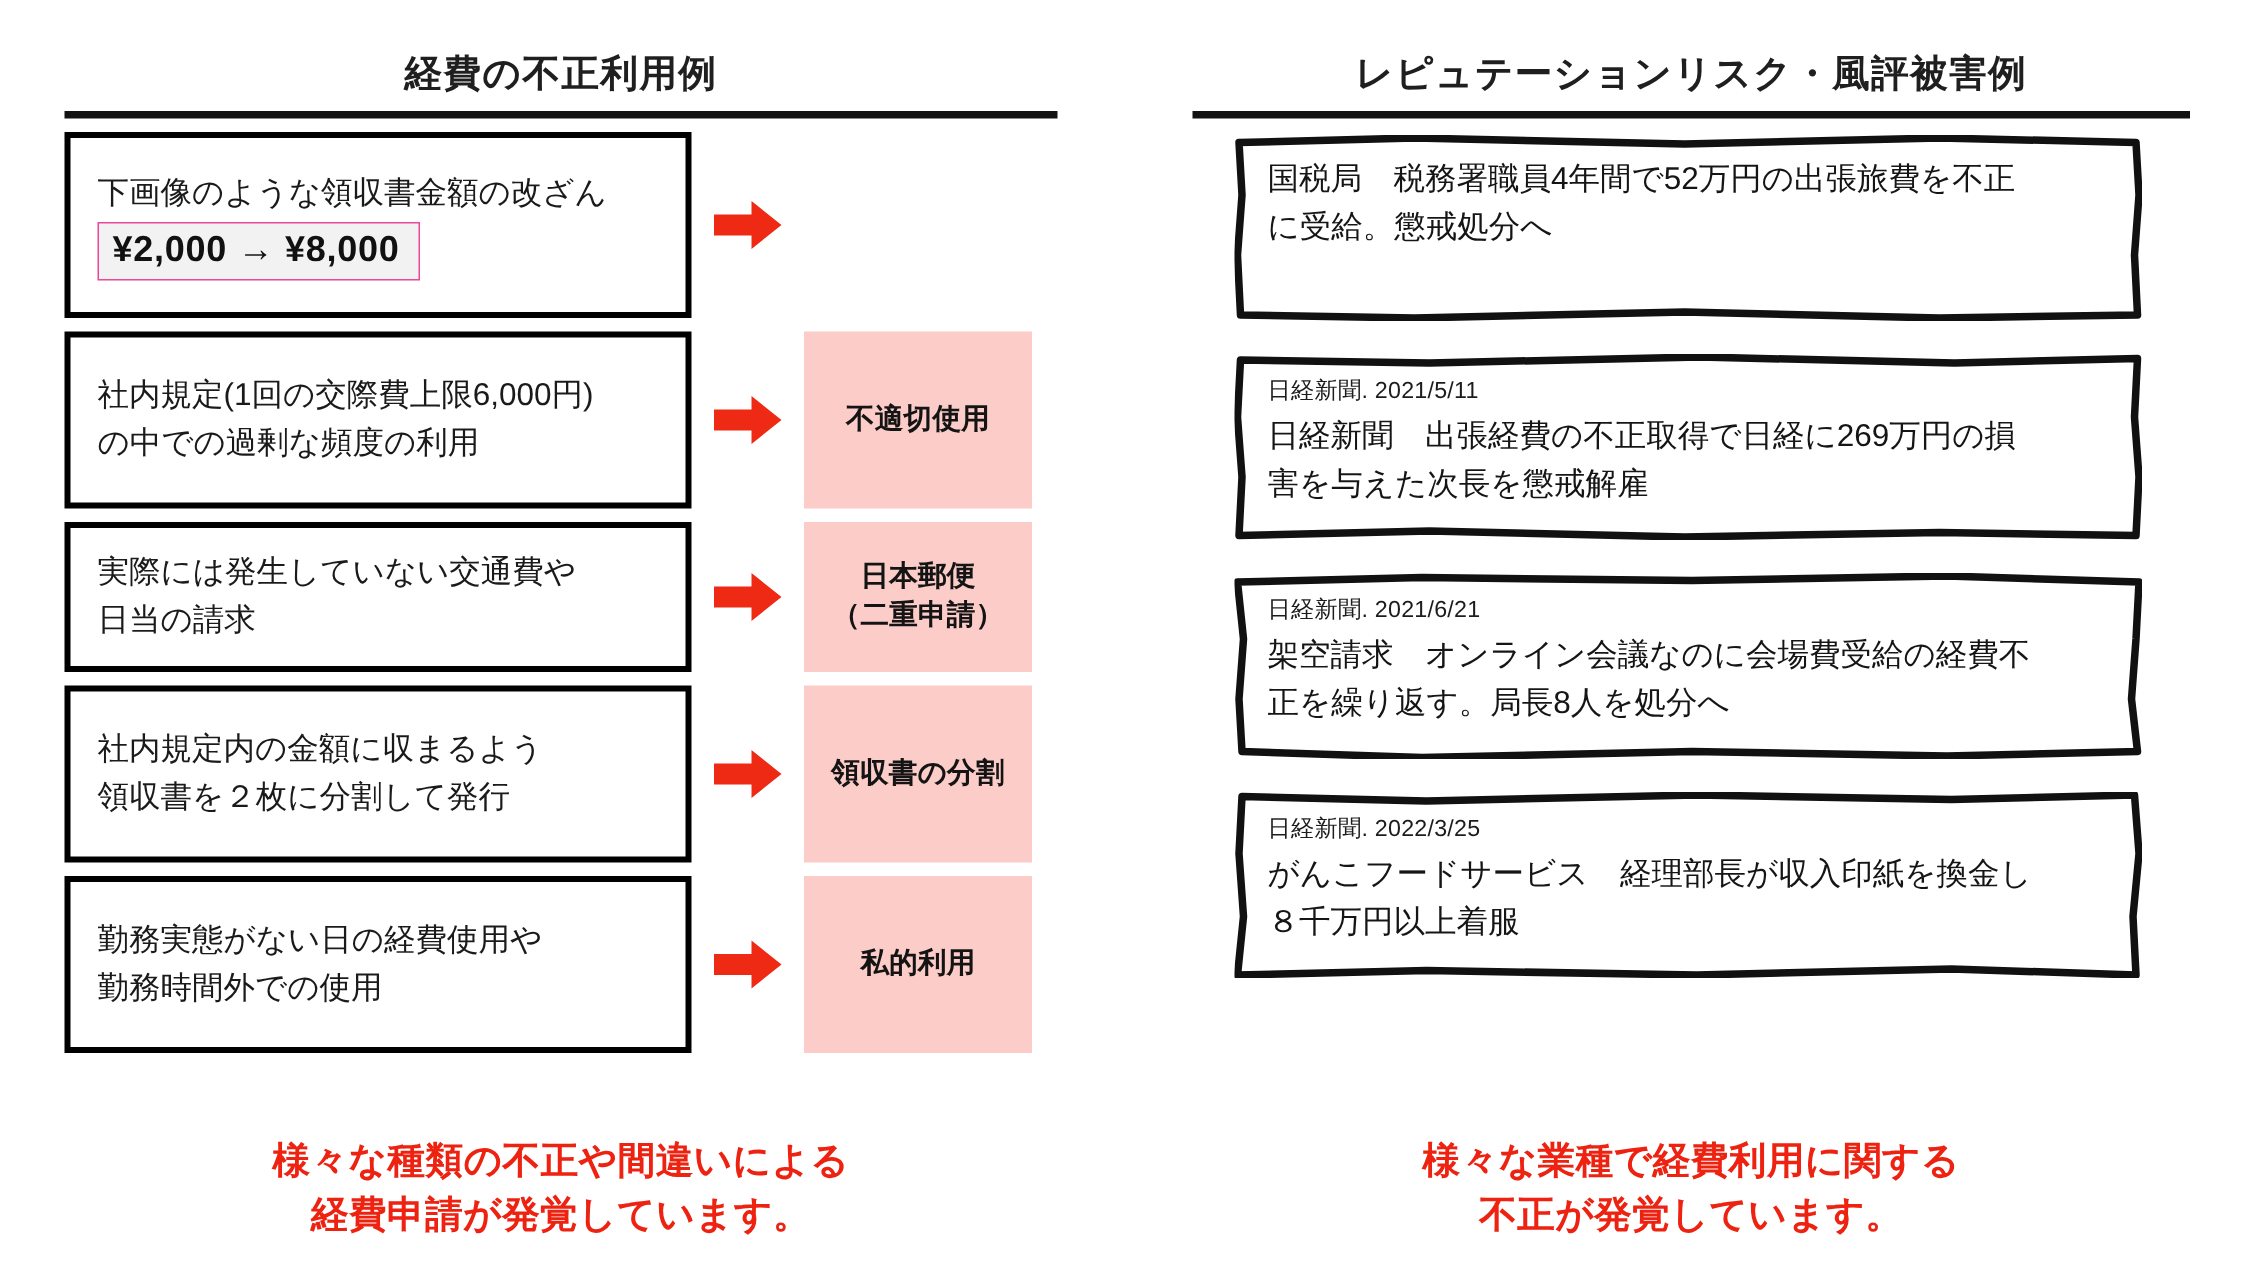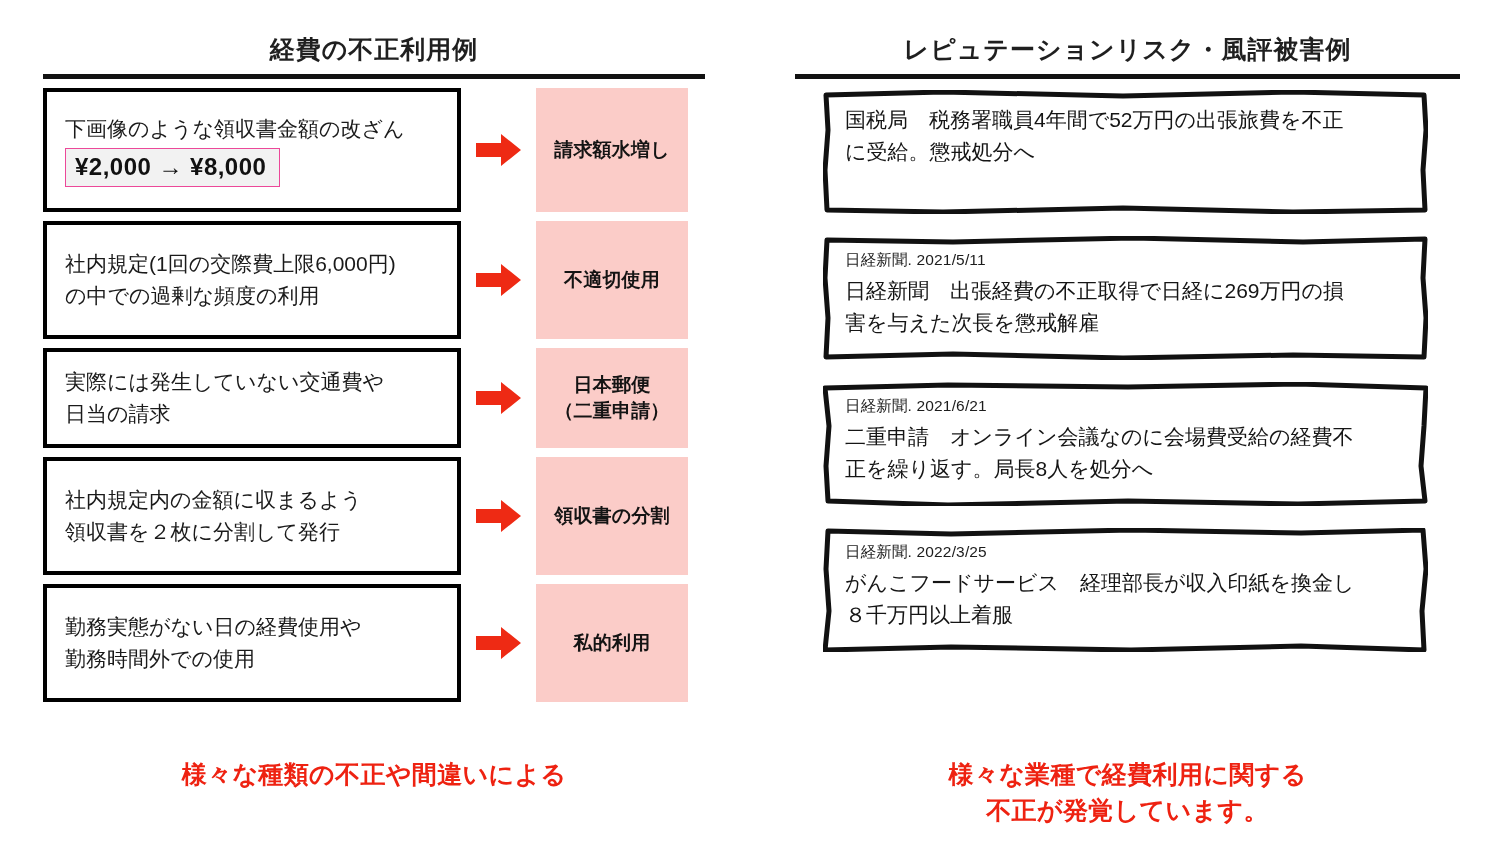--- a/index.html
+++ b/index.html
@@ -186,25 +186,20 @@
       <div class="row h1">
         <div class="row-desc">
           <div class="line">下画像のような領収書金額の改ざん</div>
           <div class="receipt-chip">¥2,000 → ¥8,000</div>
         </div>
         <div class="row-arrow">
           <svg class="arrow-glyph" width="46" height="34" viewBox="0 0 46 34">
             <polygon points="0,10 25,10 25,1 45,17 25,33 25,24 0,24" fill="#ee2a14"></polygon>
           </svg>
         </div>
-        <div class="row-tag">
-          <div>
-            <div class="tag-text">請求額水増し</div>
-          </div>
-        </div>
       </div>
 
       <div class="row h2">
         <div class="row-desc">
           <div class="line">社内規定(1回の交際費上限6,000円)</div>
           <div class="line">の中での過剰な頻度の利用</div>
         </div>
         <div class="row-arrow">
           <svg class="arrow-glyph" width="46" height="34" viewBox="0 0 46 34">
             <polygon points="0,10 25,10 25,1 45,17 25,33 25,24 0,24" fill="#ee2a14"></polygon>
@@ -267,20 +262,21 @@
             <div class="tag-text">私的利用</div>
           </div>
         </div>
       </div>
 
     </div>
   </div>
 
   <div class="conclusion left">
     <div>様々な種類の不正や間違いによる</div>
+    <div>経費申請が発覚しています。</div>
   </div>
 
   <div class="column col-right">
     <div class="col-title">レピュテーションリスク・風評被害例</div>
     <div class="col-rule"></div>
   </div>
 
   <div class="column col-right">
     <div class="news-list">
 
@@ -304,21 +300,21 @@
           <div class="line">害を与えた次長を懲戒解雇</div>
         </div>
       </div>
 
       <div class="news-item" style="height:124px">
         <svg class="rough-frame" viewBox="0 0 605 124" preserveAspectRatio="none">
           <path d="M2,6 L125,3 L305,5 L475,2 L603,6 L601,44 L598,84 L602,119 L475,122 L305,119 L125,123 L5,119 L3,84 L6,44 Z" fill="none" stroke="#111111" stroke-width="5" stroke-linejoin="round"></path>
         </svg>
         <div class="news-source">日経新聞. 2021/6/21</div>
         <div class="news-body">
-          <div class="line">二重申請　オンライン会議なのに会場費受給の経費不</div>
+          <div class="line">架空請求　オンライン会議なのに会場費受給の経費不</div>
           <div class="line">正を繰り返す。局長8人を処分へ</div>
         </div>
       </div>
 
       <div class="news-item" style="height:124px">
         <svg class="rough-frame" viewBox="0 0 605 124" preserveAspectRatio="none">
           <path d="M5,3 L128,6 L308,2 L478,5 L600,2 L603,41 L599,83 L601,122 L478,118 L308,122 L128,119 L2,122 L6,83 L3,41 Z" fill="none" stroke="#111111" stroke-width="5" stroke-linejoin="round"></path>
         </svg>
         <div class="news-source">日経新聞. 2022/3/25</div>
         <div class="news-body">

